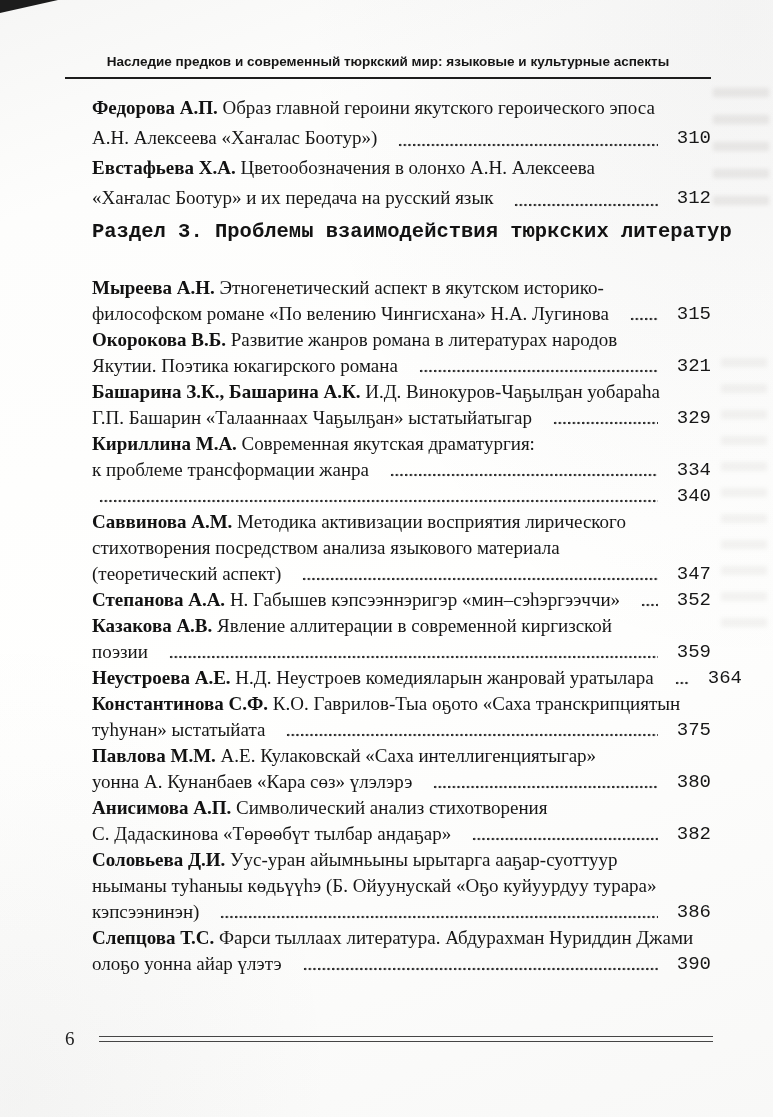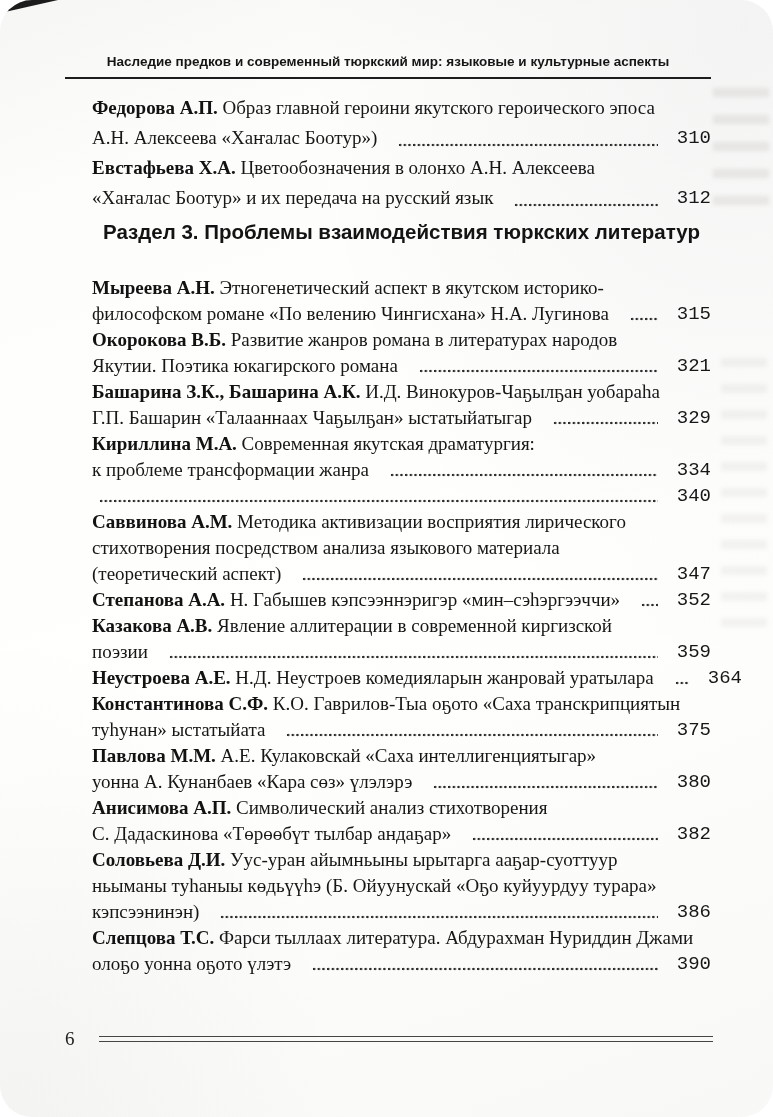--- a/index.html
+++ b/index.html
@@ -5,21 +5,20 @@
   html,body{margin:0;padding:0;background:#ffffff;}
   .sheet{
     position:relative;
     width:773px;height:1117px;
     overflow:hidden;
     background:
       radial-gradient(ellipse at 96% 2%, rgba(60,60,70,0.05), rgba(0,0,0,0) 42%),
       radial-gradient(ellipse at 2% 98%, rgba(60,60,60,0.04), rgba(0,0,0,0) 30%),
       linear-gradient(160deg,#f6f6f5 0%,#fdfdfc 16%,#fffffe 55%,#f8f8f7 100%);
     color:#191919;
-    border-radius:32px;
   }
   .corner-mark{
     position:absolute;top:0;left:0;width:58px;height:13px;
     background:#1c1c1c;
     clip-path:polygon(0 0,100% 0,0 100%);
   }
   .bleed{position:absolute;filter:blur(2px);pointer-events:none;}
   .bleed-1{
     right:4px;top:88px;width:56px;height:130px;
     background:repeating-linear-gradient(180deg, rgba(120,112,106,0.12) 0 9px, rgba(255,255,255,0) 9px 27px);
@@ -60,25 +59,25 @@
     min-width:14px;
     align-self:flex-end;
     height:7px;
     margin:0 5px 5px 7px;
     background-image:radial-gradient(circle at 2px 4px, #2b2b2b 1.15px, rgba(0,0,0,0) 1.6px);
     background-size:4.7px 7px;
     background-repeat:repeat-x;
   }
   .page-num{white-space:nowrap;font-family:Liberation Mono, monospace;}
   .section-heading{
-    font-family:Liberation Sans, sans-serif;
+    font-family:Liberation Mono, monospace;
     font-weight:bold;
     font-size:20.5px;
     line-height:30px;
-    text-align:center;
+    text-align:left;
     color:#131313;
     margin:4px 0 28px 0;
     white-space:nowrap;
   }
   .footer{
     position:absolute;left:65px;right:60px;top:1028px;
     display:flex;align-items:center;
     font-family:"Liberation Serif","DejaVu Serif",serif;
     font-size:19px;color:#222;
   }
@@ -220,21 +219,21 @@
           <div class="toc-line"><span class="line-text">ньыманы туһаныы көдьүүһэ (Б. Ойуунускай «Оҕо куйуурдуу турара»</span></div>
           <div class="toc-line toc-line-last">
             <span class="line-text">кэпсээнинэн)</span>
             <span class="dot-leader"></span>
             <span class="page-num">386</span>
           </div>
         </div>
         <div class="toc-entry">
           <div class="toc-line"><span class="line-text"><b>Слепцова Т.С. </b>Фарси тыллаах литература. Абдурахман Нуриддин Джами</span></div>
           <div class="toc-line toc-line-last">
-            <span class="line-text">олоҕо уонна оҕото үлэтэ</span>
+            <span class="line-text">олоҕо уонна айар үлэтэ</span>
             <span class="dot-leader"></span>
             <span class="page-num">390</span>
           </div>
         </div>
       </div>
   </div>
 
   <div class="footer">
     <span class="pageno">6</span>
     <span class="footer-rule"></span>

